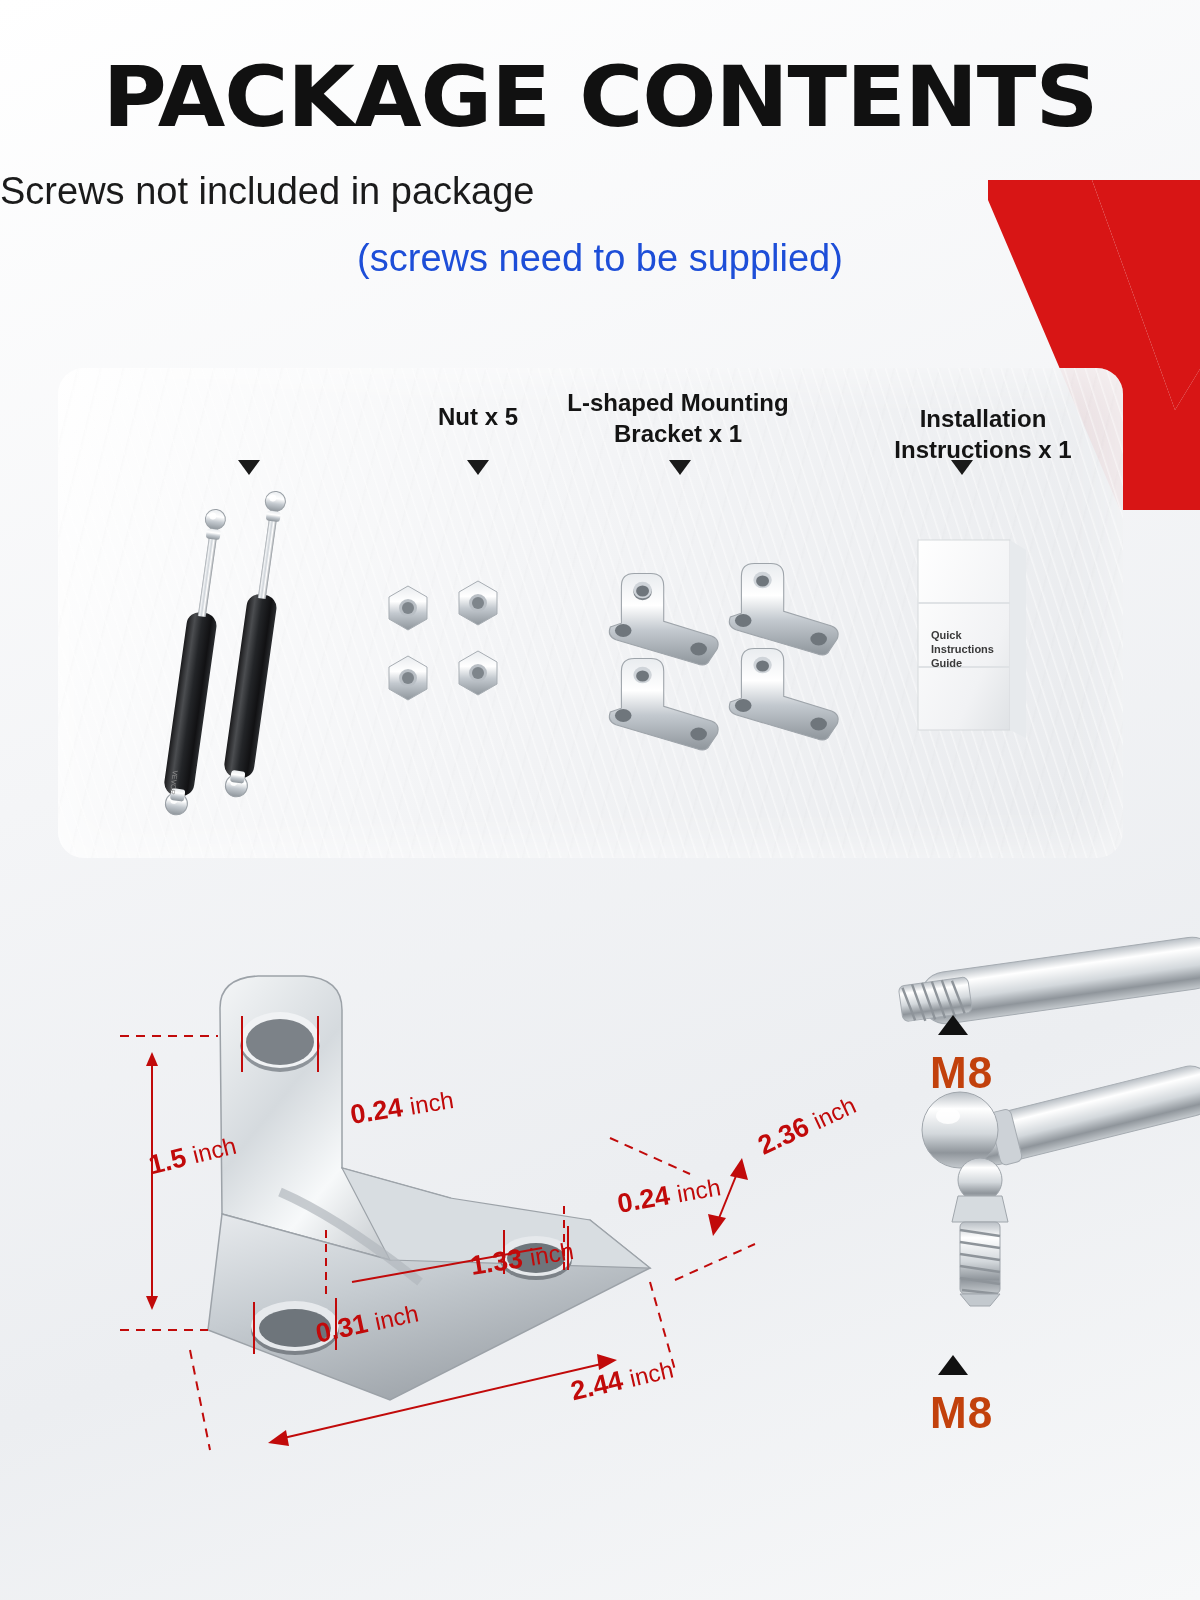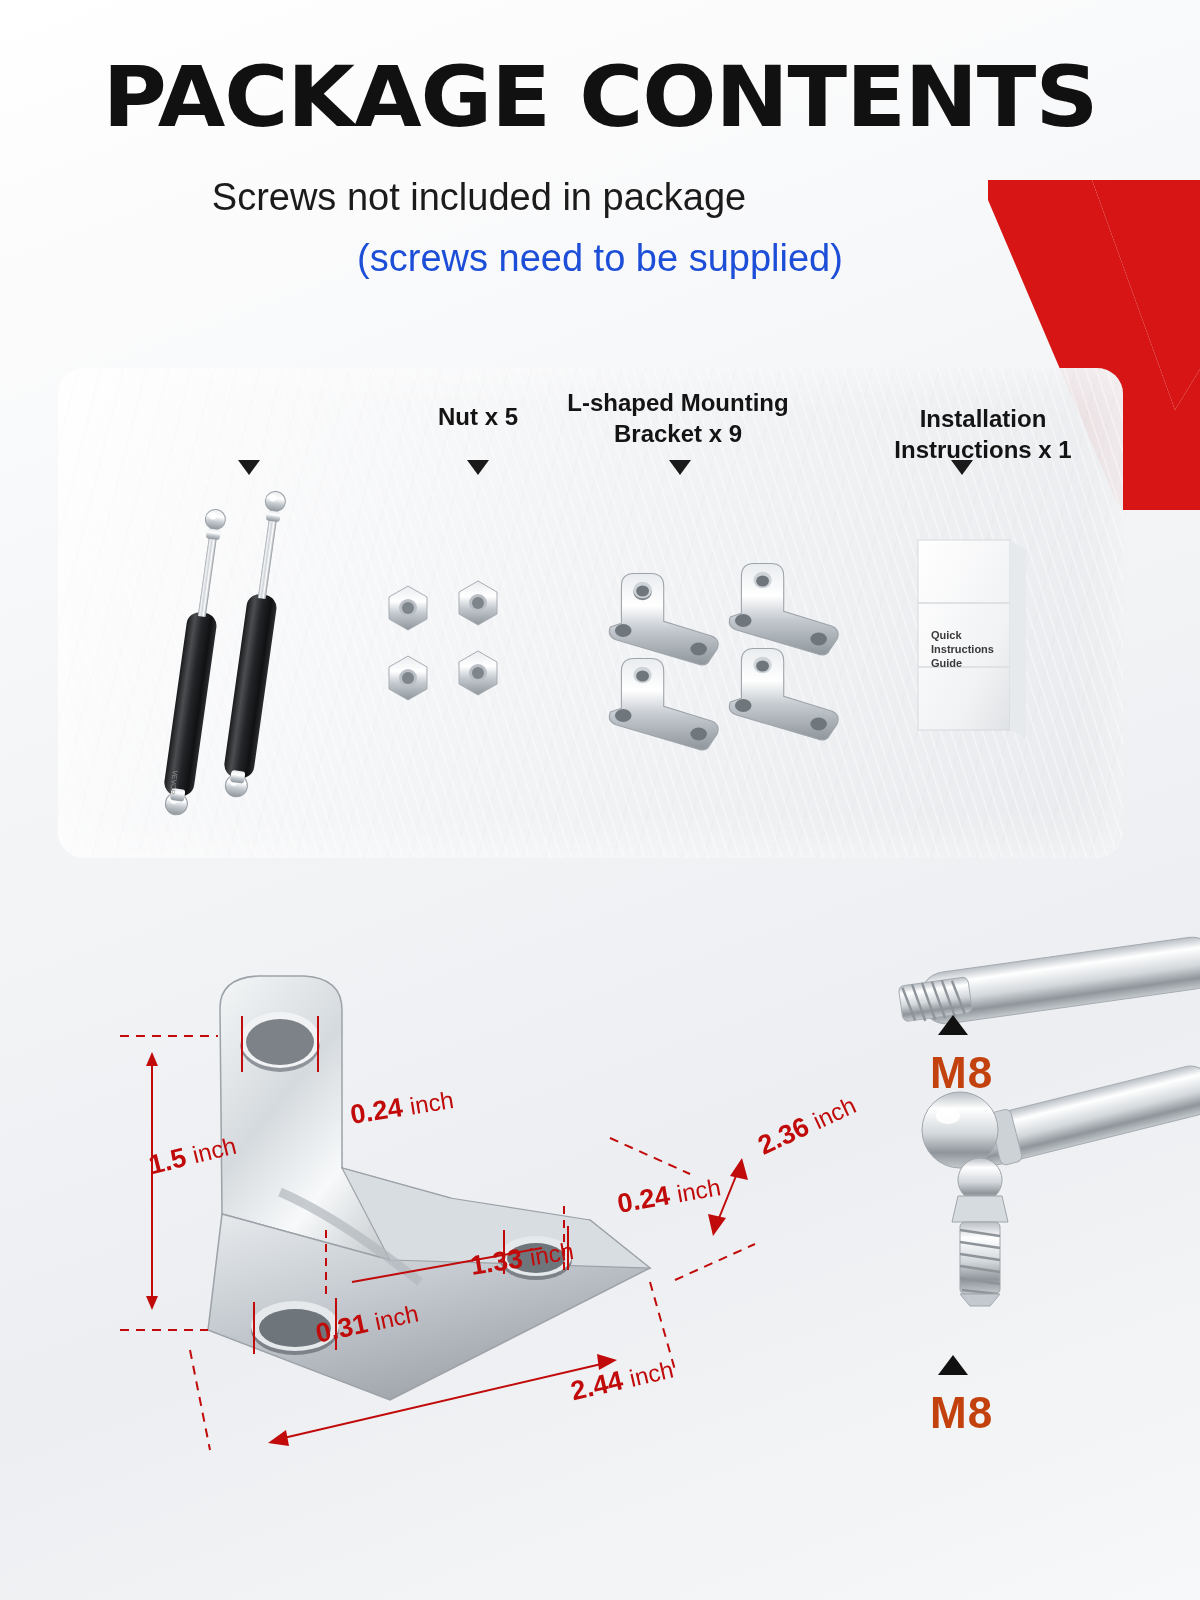--- a/index.html
+++ b/index.html
@@ -22,24 +22,24 @@
     text-align: center;
     font-family: "DejaVu Sans", sans-serif;
     font-weight: bold;
     font-size: 84px;
     letter-spacing: -1px;
     color: #111111;
     transform: scaleX(1.04);
   }
   .subtitle1 {
     position: absolute;
-    top: 176px;
+    top: 170px;
     left: 0;
     width: 958px;
-    text-align: center;
+    text-align: left;
     font-size: 38px;
     color: #1b1b1b;
   }
   .subtitle2 {
     position: absolute;
     top: 237px;
     left: 0;
     width: 1200px;
     text-align: center;
     font-size: 38px;
@@ -143,21 +143,21 @@
 <div class="parts-panel">
   <div class="panel-scratches"></div>
 
   <div class="arrow-down" style="left:180px; top:92px;"></div>
 
   <div class="part-label" style="left:320px; top:34px; width:200px;">Nut x 5</div>
   <div class="arrow-down" style="left:409px; top:92px;"></div>
 
   <div class="part-label" style="left:475px; top:20px; width:290px;">
     <span>L-shaped Mounting</span><br>
-    <span>Bracket x 9</span>
+    <span>Bracket x 1</span>
   </div>
   <div class="arrow-down" style="left:611px; top:92px;"></div>
 
   <div class="part-label" style="left:790px; top:36px; width:270px;">
     <span>Installation</span><br>
     <span>Instructions x 1</span>
   </div>
   <div class="arrow-down" style="left:893px; top:92px;"></div>
 
   <svg style="position:absolute; left:0; top:0; width:1065px; height:490px;" viewBox="0 0 1065 490">

